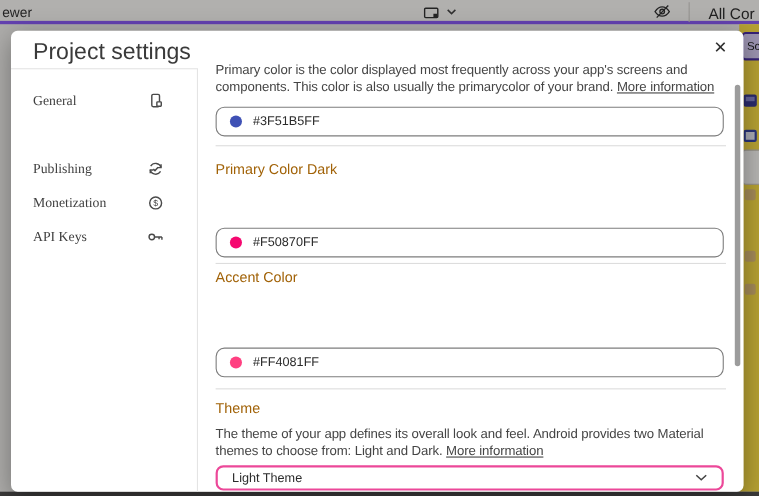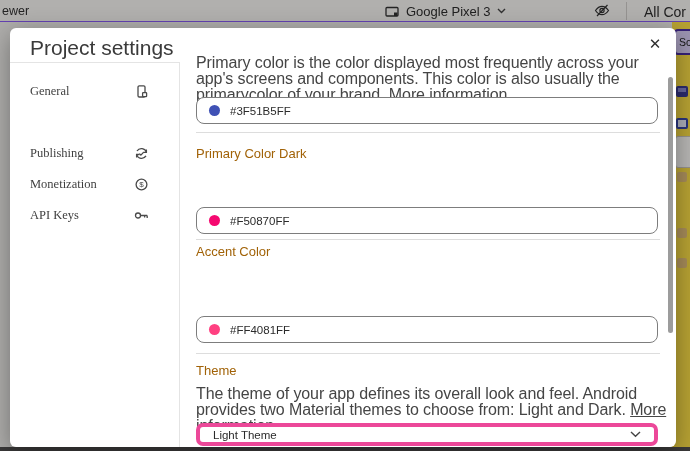--- a/index.html
+++ b/index.html
@@ -2,21 +2,21 @@
 <html><head>
 <meta charset="utf-8">
 <style>
   * { margin:0; padding:0; box-sizing:border-box; }
   html,body { width:690px; height:451px; overflow:hidden; }
   body { font-family:"Liberation Sans", sans-serif; }
   #viewport { position:relative; width:690px; height:451px; background:#f2f0ee; overflow:hidden; }
 
   
   .topbar { position:absolute; left:0; top:0; width:690px; height:22px;
-            background:#f6f4f2; border-bottom:1px solid #8b5cf6; color:#2a2a2a; }
+            background:#f6f4f2; border-bottom:3px solid #8b5cf6; color:#2a2a2a; }
   .tb-left { position:absolute; left:2px; top:4px; font-size:12.5px; color:#333; }
   .tb-device { position:absolute; left:385px; top:2px; height:18px; display:flex; align-items:center; gap:6px; font-size:13px; color:#2e2e2e; }
   .tb-eye { position:absolute; left:594px; top:3px; }
   .tb-divider { position:absolute; left:626px; top:2px; width:1px; height:18px; background:#cfccc9; }
   .tb-right { position:absolute; left:644px; top:4px; font-size:14px; color:#2e2e2e; white-space:nowrap;text-align:right; }
 
   .right-strip { position:absolute; left:672px; top:22px; width:18px; height:425px; background:#fde047; }
   .sc-btn { position:absolute; left:2px; top:7px; width:22px; height:26px; background:#d8cef5;
             border:2px solid #4b2fa6; border-radius:4px; font-size:10.5px; color:#222;
             padding:5px 0 0 3px; overflow:hidden; }
@@ -40,32 +40,32 @@
   .side-topline { position:absolute; left:0; top:34px; width:169px; height:1px; background:#e4e4e4; }
   .side-vline { position:absolute; left:169px; top:34px; width:1px; height:385px; background:#e4e4e4; }
 
   .nav-item { position:absolute; left:0; width:169px; height:30px; color:#3f3f3f; font-size:12.5px; }
   .nav-item .nv-label { position:absolute; left:20px; top:7px;font-family:Liberation Serif, serif; }
   .nav-item .nv-icon { position:absolute; left:124px; top:7px; width:15px; height:15px; }
   .nav-pill { position:absolute; left:4px; top:0; width:149px; height:30px; border-radius:15.5px; background:#cfc2ec; }
   .nav-item.active .nv-label { color:#4b2fa6; }
   .nav-item.active .nv-label, .nav-item.active .nv-icon { z-index:1; }
 
-  .para { position:absolute; left:186px; width:478px; font-size:16px; line-height:16px;
+  .para { position:absolute; left:186px; width:478px; font-size:12px; line-height:16px;
           letter-spacing:-0.1px; color:#454545; }
   .para .link { text-decoration:underline; cursor:pointer; }
   .sec-heading { position:absolute; left:186px; font-size:13px; font-weight:500; color:#a16207; }
   .divider { position:absolute; left:186px; width:464px; height:1px; background:#dddddd; }
 
   .color-field { position:absolute; left:186px; width:462px; height:27px; border:1px solid #7d7d7d;
                  border-radius:8px; display:flex; align-items:center; background:#fff; }
   .swatch { width:11px; height:11px; border-radius:50%; margin-left:12px; }
   .field-text { margin-left:10px; font-size:11.5px; color:#2b2b2b; }
 
-  .select-field { position:absolute; left:186px; top:395px; width:462px; height:23px; border:4px solid #ec4899;
+  .select-field { position:absolute; left:186px; top:395px; width:462px; height:23px; border:2px solid #ec4899;
                   border-radius:7px; display:flex; align-items:center; justify-content:space-between;
                   padding:0 13px; background:#fff; }
   .select-field .field-text { margin-left:0; }
 
   .scroll-thumb { position:absolute; left:658px; top:49px; width:5px; height:256px; background:#9c9c9c; border-radius:3px; }
 
   svg { display:block; }
 </style>
 </head>
 <body>
@@ -74,21 +74,20 @@
 
   <div class="topbar">
     <span class="tb-left">ewer</span>
     <div class="tb-device">
       <span>
         <svg width="15" height="13" viewBox="0 0 15 13">
             <rect x="1" y="2.5" width="12" height="8.5" rx="1" fill="none" stroke="#333" stroke-width="1.3"></rect>
             <rect x="9" y="7.5" width="3.5" height="3.5" fill="#333"></rect>
           </svg>
       </span>
-      <span>Google Pixel 3</span>
       <span>
         <svg width="9" height="6" viewBox="0 0 9 6">
             <polyline points="1,1 4.5,4.4 8,1" fill="none" stroke="#444" stroke-width="1.4"></polyline>
           </svg>
       </span>
     </div>
     <span class="tb-eye">
       <svg width="16" height="15" viewBox="0 0 16 15">
           <path d="M1.5 7.5 C3.5 4.6 5.7 3.3 8 3.3 C10.3 3.3 12.5 4.6 14.5 7.5 C12.5 10.4 10.3 11.7 8 11.7 C5.7 11.7 3.5 10.4 1.5 7.5 Z" fill="none" stroke="#333" stroke-width="1.2"></path>
           <circle cx="8" cy="7.5" r="2.1" fill="none" stroke="#333" stroke-width="1.2"></circle>

